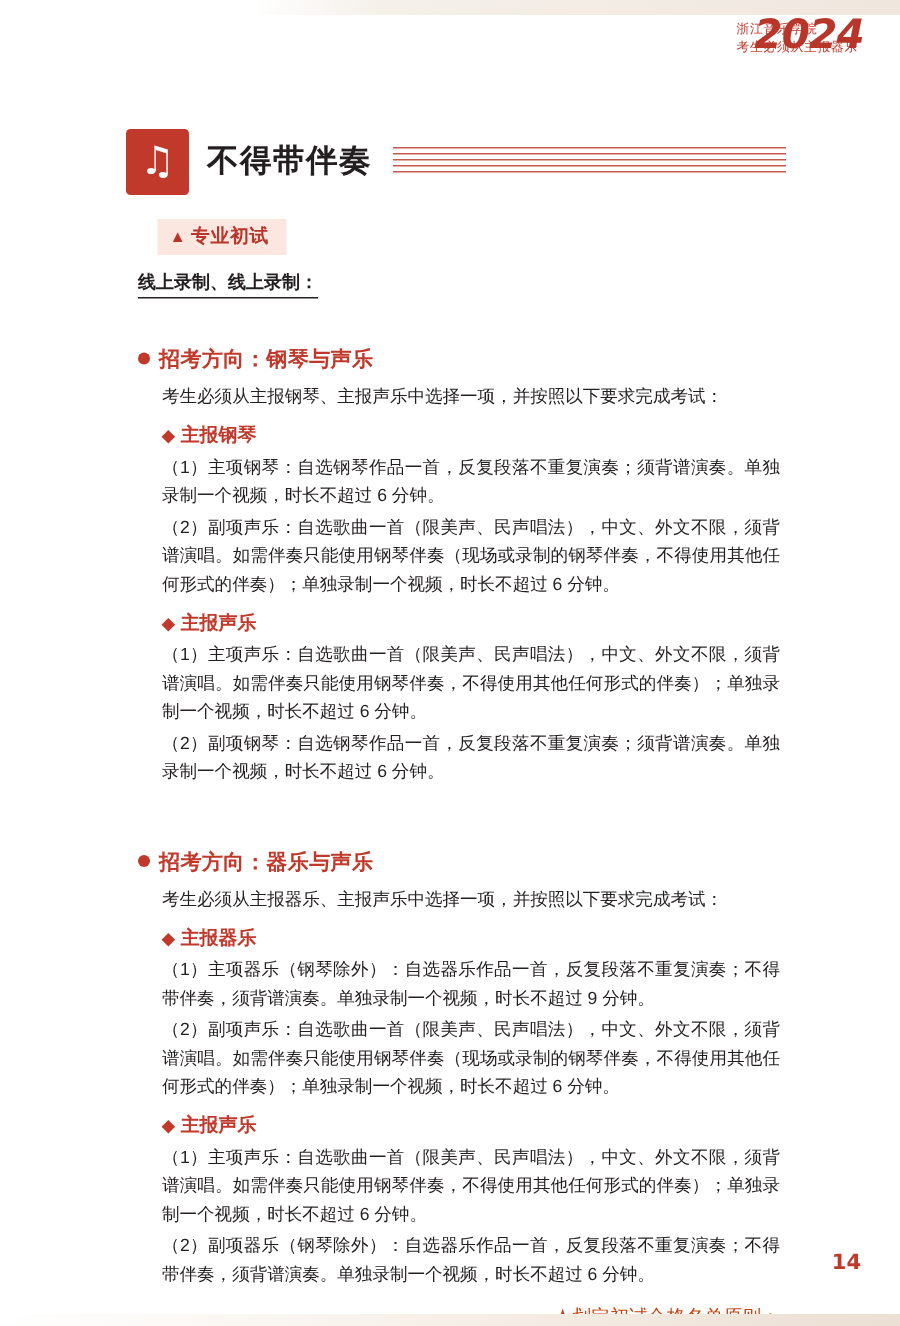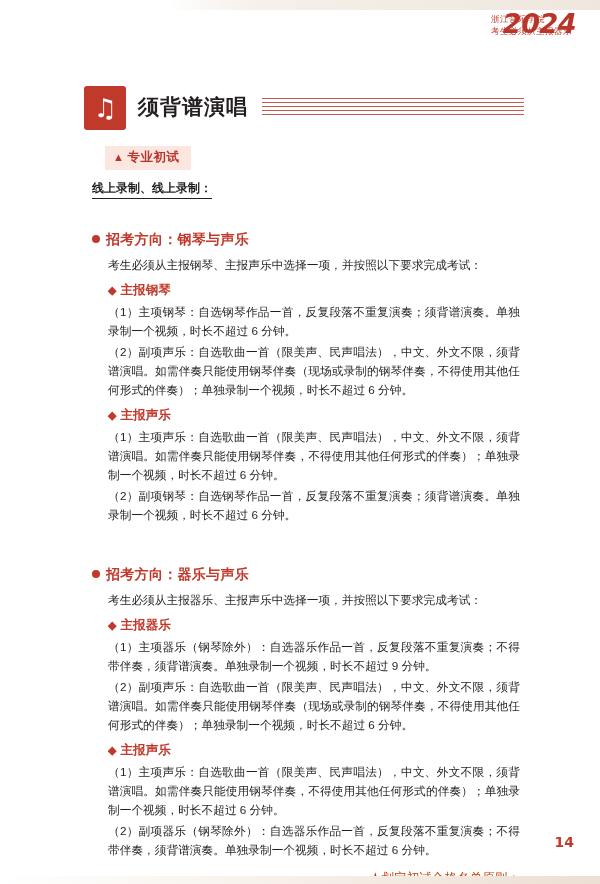--- a/index.html
+++ b/index.html
@@ -256,21 +256,21 @@
   </div>
   <div class="header-year-wrap">
     
   </div>
   <div class="header-year">2024</div>
 </div>
 
 <div class="section-title-row">
   <div class="logo-badge"></div>
   <div class="logo-glyph">♫</div>
-  <div class="section-title-text">须背谱演唱</div>
+  <div class="section-title-text">不得带伴奏</div>
   <div class="title-rules">
     <i></i>
       <i></i>
       <i></i>
       <i></i>
       <i></i>
   </div>
 </div>
 
 <div class="content">

